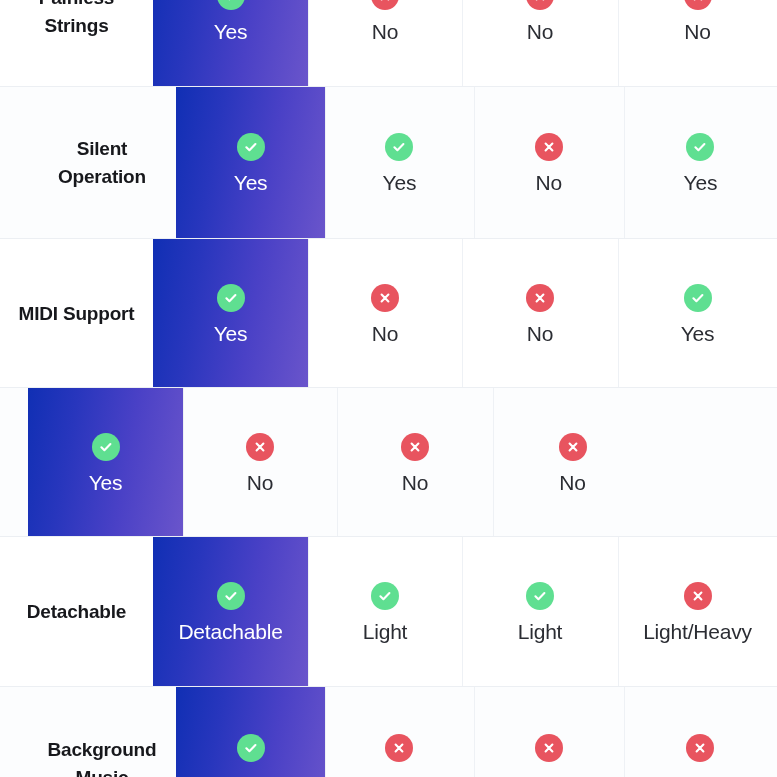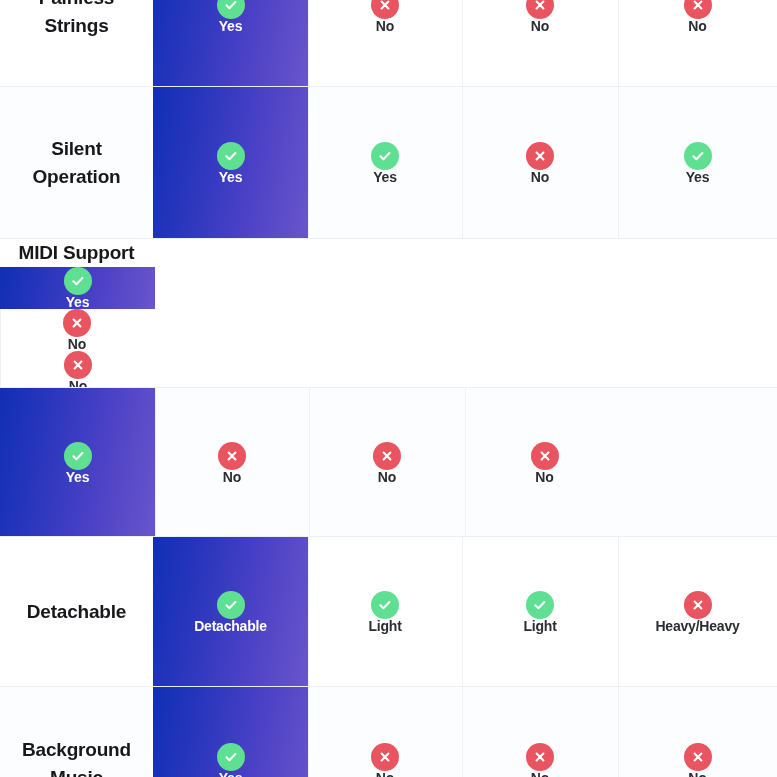--- a/index.html
+++ b/index.html
@@ -26,20 +26,21 @@
   .row {
     position: absolute;
     left: 0;
     width: 777px;
     display: flex;
     background: #ffffff;
     box-sizing: border-box;
   }
   .row.alt {
     background: #fcfdfe;
+    padding-left: 28px;
   }
   .row::after {
     content: "";
     position: absolute;
     left: 0;
     bottom: 0;
     width: 777px;
     height: 1px;
     background: #eceff3;
   }
@@ -97,24 +98,25 @@
     display: flex;
     align-items: center;
     justify-content: center;
     flex: none;
   }
   .icon svg { display: block; }
   .icon-yes { background: #5fdf91; }
   .icon-no  { background: #e8545f; }
 
   .value {
-    font-size: 14px;
+    margin-top: 11px;
+    font-size: 21px;
     line-height: 1;
     color: #2b2d33;
-    font-weight: 700;
+    font-weight: 400;
     letter-spacing: -0.2px;
     white-space: nowrap;
   }
   .cell-hl .value {
     color: #ffffff;
   }
 </style>
 </head>
 <body>
 
@@ -192,21 +194,21 @@
       <div class="cell cell-plain" style="width: 159px;">
         <div class="vsep" style="left: 0px;"></div>
         <div class="icon icon-yes">
           <svg width="16" height="16" viewBox="0 0 16 16" aria-hidden="true">
             <path d="M3.4 8.3 L6.4 11.2 L12.4 5.1" fill="none" stroke="#ffffff" stroke-width="2.1" stroke-linecap="round" stroke-linejoin="round"></path>
           </svg>
         </div>
         <div class="value">Yes</div>
       </div>
     </div>
-    <div class="row" style="top: 239px; height: 149px; flex-direction: column;">
+    <div class="row" style="top: 239px; height: 149px;">
       <div class="cell cell-feature">
         <div class="feature-label">MIDI Support</div>
       </div>
       <div class="cell cell-hl" style="width: 155px;">
         <div class="icon icon-yes">
           <svg width="16" height="16" viewBox="0 0 16 16" aria-hidden="true">
             <path d="M3.4 8.3 L6.4 11.2 L12.4 5.1" fill="none" stroke="#ffffff" stroke-width="2.1" stroke-linecap="round" stroke-linejoin="round"></path>
           </svg>
         </div>
         <div class="value">Yes</div>
@@ -306,21 +308,21 @@
         </div>
         <div class="value">Light</div>
       </div>
       <div class="cell cell-plain" style="width: 159px;">
         <div class="vsep" style="left: 0px;"></div>
         <div class="icon icon-no">
           <svg width="16" height="16" viewBox="0 0 16 16" aria-hidden="true">
             <path d="M4.6 4.6 L11.4 11.4 M11.4 4.6 L4.6 11.4" fill="none" stroke="#ffffff" stroke-width="2.1" stroke-linecap="round"></path>
           </svg>
         </div>
-        <div class="value">Heavy/Heavy</div>
+        <div class="value">Light/Heavy</div>
       </div>
     </div>
     <div class="row alt" style="top: 687px; height: 154px;">
       <div class="cell cell-feature">
         <div class="feature-label">Background<br>Music</div>
       </div>
       <div class="cell cell-hl" style="width: 155px;">
         <div class="icon icon-yes">
           <svg width="16" height="16" viewBox="0 0 16 16" aria-hidden="true">
             <path d="M3.4 8.3 L6.4 11.2 L12.4 5.1" fill="none" stroke="#ffffff" stroke-width="2.1" stroke-linecap="round" stroke-linejoin="round"></path>

